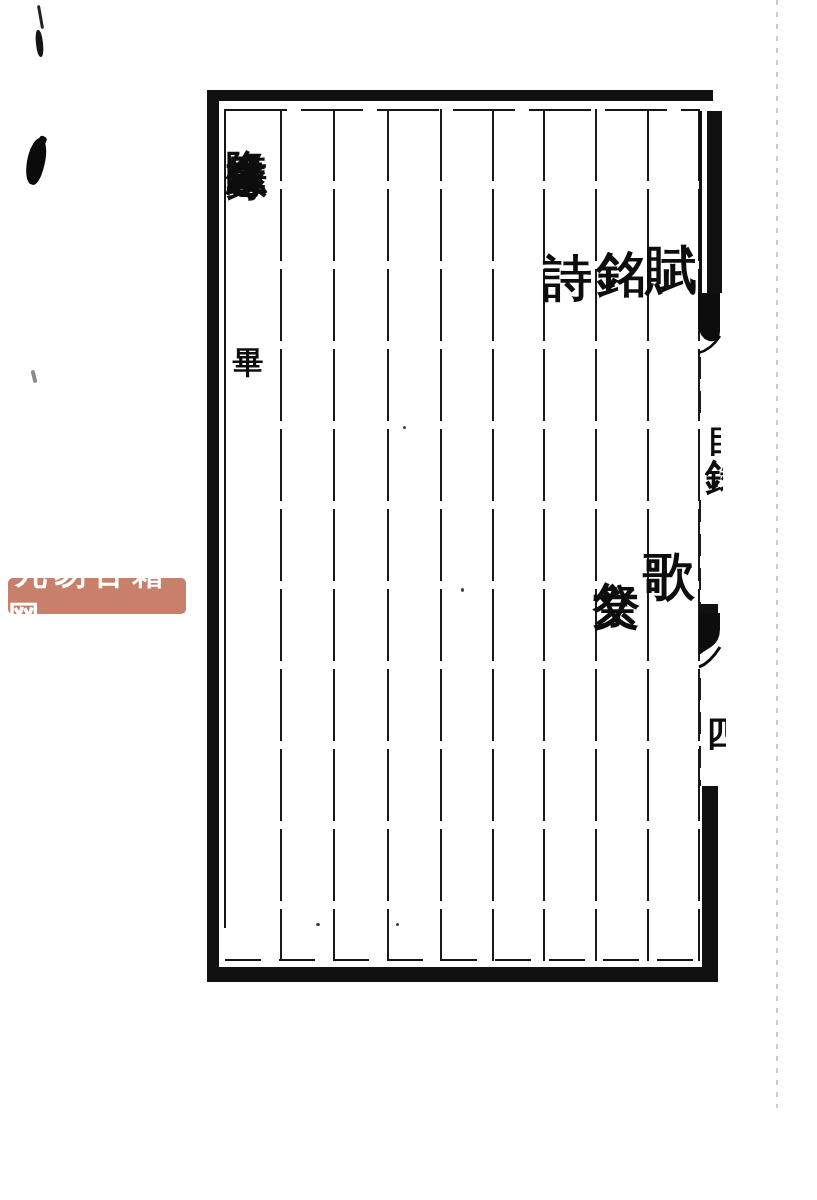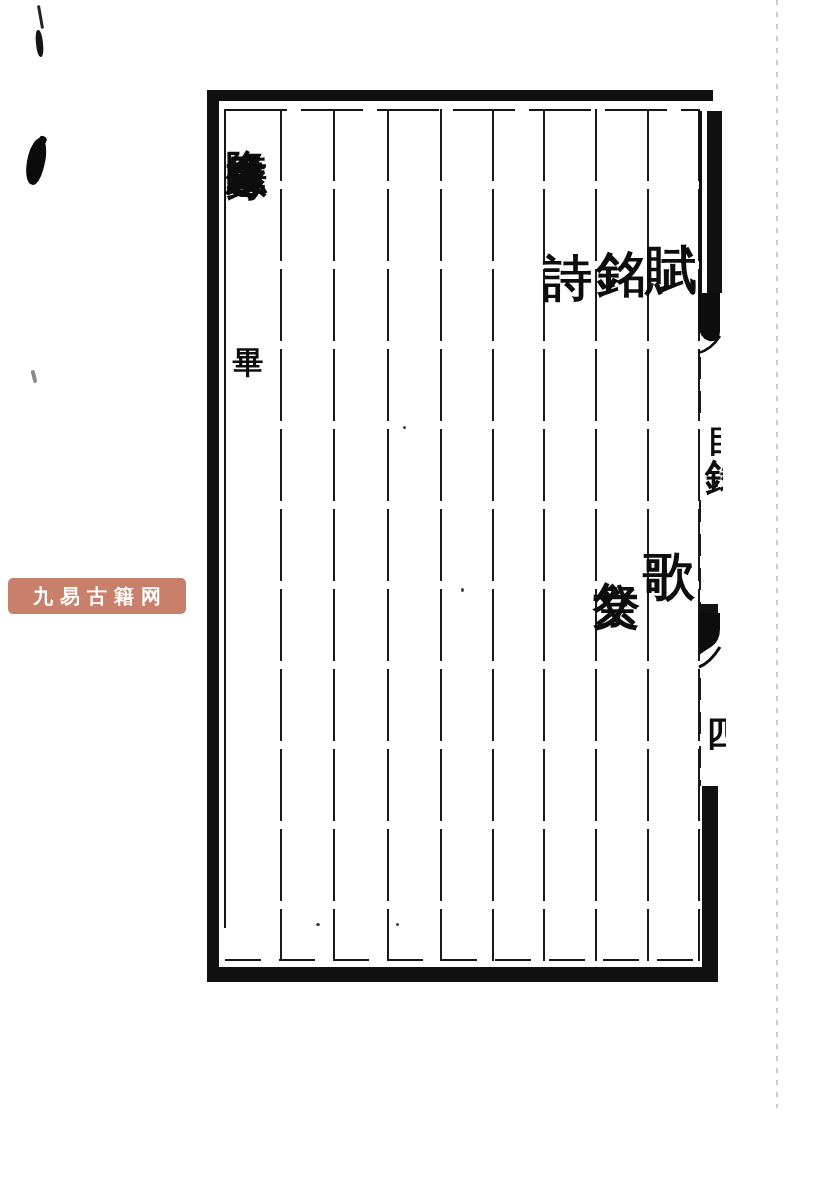--- a/index.html
+++ b/index.html
@@ -45,21 +45,21 @@
   .spine-bar-bottom{left:702px;top:786px;width:16px;height:181px;}
   .spine-cap{left:699px;top:604px;width:19px;height:9px;}
   .spine-seg{position:absolute;width:2px;
     background:repeating-linear-gradient(to bottom,#1a1a1a 0 22px,rgba(0,0,0,0) 22px 34px);}
   .clip-glyph{position:absolute;overflow:hidden;}
   .clip-glyph span{position:absolute;left:0;top:0;font-weight:700;color:#0d0d0d;white-space:nowrap;}
 
   
   .watermark{left:8px;top:578px;width:178px;height:36px;border-radius:5px;
     display:flex;align-items:center;justify-content:center;
-    font-size:20px;font-weight:700;letter-spacing:7px;text-indent:7px;}
+    font-size:32px;font-weight:700;letter-spacing:7px;text-indent:7px;}
 
   
   .smudge1a{left:39px;top:5px;width:3px;height:24px;background:#222;border-radius:2px;transform:rotate(-10deg);}
   .smudge1b{left:36px;top:30px;width:7px;height:27px;background:#151515;border-radius:45%;transform:rotate(-6deg);}
   .smudge2{left:27px;top:138px;width:18px;height:47px;background:#0b0b0b;
     border-radius:45% 55% 40% 60%;transform:rotate(14deg);}
   .smudge2b{left:38px;top:136px;width:8px;height:10px;background:#0b0b0b;border-radius:40%;transform:rotate(30deg);}
   .smudge3{left:32px;top:370px;width:4px;height:13px;background:#8a8a8a;border-radius:2px;transform:rotate(-14deg);}
   .speck{position:absolute;background:#3a3a3a;border-radius:50%;}
   .paper-edge{left:776px;top:0;width:2px;height:1108px;

